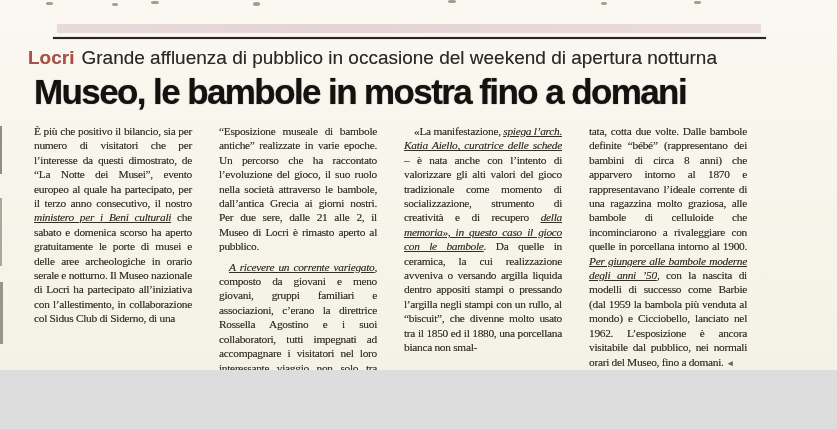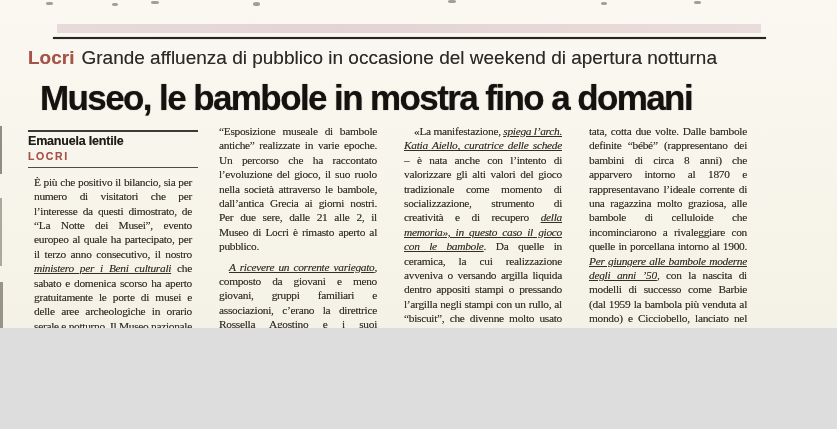--- a/index.html
+++ b/index.html
@@ -1,34 +1,34 @@
 <!DOCTYPE html>
 <html lang="it"><head>
 <meta charset="utf-8">
 <style>
   html,body{margin:0;padding:0;background:#ddd;}
   .page{
-    position:relative;width:837px;height:328px;overflow:hidden;
+    position:relative;width:837px;height:370px;overflow:hidden;
     background:linear-gradient(180deg,#faf8f1 0%,#f8f5ec 45%,#f4f1e6 100%);
     font-family:"Liberation Serif",serif;
   }
   
   .dot{position:absolute;background:#5a554c;border-radius:45%;filter:blur(.6px);opacity:.55;}
   .edge{position:absolute;left:0;background:#3d3830;filter:blur(.5px);}
   
   .band{position:absolute;left:57px;top:24px;width:704px;height:9px;
     background:linear-gradient(90deg,#e9dada,#e3d3d5 40%,#e8d9d7 75%,#eadcda);
     filter:blur(.4px);}
   .toprule{position:absolute;left:53px;top:37px;width:713px;height:2.2px;
     background:#29251f;box-shadow:0 0 .8px #29251f;}
   
   .kicker{position:absolute;left:28px;top:47px;font-family:"Liberation Sans",sans-serif;
     font-size:19px;color:#2c2a26;white-space:nowrap;text-shadow:0 0 .6px rgba(44,42,38,.5);}
   .kicker .loc{color:var(--accent,#a8534a);font-weight:bold;margin-right:7px;text-shadow:0 0 .6px rgba(168,83,74,.55);}
-  .headline{position:absolute;left:26px;top:64px;margin:14px;font-family:"Liberation Sans",sans-serif;
+  .headline{position:absolute;left:26px;top:64px;margin:8px;font-family:"Liberation Sans",sans-serif;
     font-weight:bold;font-size:35px;letter-spacing:-1.6px;color:#14120f;white-space:nowrap;
     text-shadow:0 0 1px rgba(20,18,15,.65);}
   
   .columns{position:absolute;left:28px;top:118px;width:724px;display:flex;gap:15px;}
   .col{width:170px;flex:0 0 170px;font-size:11.4px;line-height:14.4px;letter-spacing:-.3px;
     text-align:justify;color:var(--ink,#352e24);text-shadow:0 0 .5px rgba(53,46,36,.5);}
   .para{margin:6px;}
   .para.indent{text-indent:10px;}
   .para em{font-style:italic;text-decoration:underline;}
   .end-mark{font-size:8px;color:#6b655a;letter-spacing:0;}
@@ -61,26 +61,20 @@
   <div class="band"></div>
   <div class="toprule"></div>
 
   <div class="kicker"><span class="loc">Locri</span><span>Grande affluenza di pubblico in occasione del weekend di apertura notturna</span></div>
 
   <h1 class="headline">Museo, le bambole in mostra fino a domani</h1>
 
   <div class="columns">
 
   <div class="col">
-        <div id="byline-block" class="byline-block">
-      <div class="b-rule-top"></div>
-      <div class="author">Emanuela Ientile</div>
-      <div class="place">LOCRI</div>
-      <div class="b-rule-bot"></div>
-    </div>
         <p class="para"><span>È più che positivo il bilancio, sia per numero di visitatori che per l’interesse da questi dimostrato, de “La Notte dei Musei”, evento europeo al quale ha partecipato, per il terzo anno consecutivo, il nostro </span><em>ministero per i Beni culturali</em><span> che sabato e domenica scorso ha aperto gratuitamente le porte di musei e delle aree archeologiche in orario serale e notturno. Il Museo nazionale di Locri ha partecipato all’iniziativa con l’allestimento, in collaborazione col Sidus Club di Siderno, di una</span></p>
       </div>
       <div class="col">
         <p class="para"><span>“Esposizione museale di bambole antiche” realizzate in varie epoche. Un percorso che ha raccontato l’evoluzione del gioco, il suo ruolo nella società attraverso le bambole, dall’antica Grecia ai giorni nostri. Per due sere, dalle 21 alle 2, il Museo di Locri è rimasto aperto al pubblico.</span></p>
         <p class="para indent"><em>A ricevere un corrente variegato</em><span>, composto da giovani e meno giovani, gruppi familiari e associazioni, c’erano la direttrice Rossella Agostino e i suoi collaboratori, tutti impegnati ad accompagnare i visitatori nel loro interessante viaggio non solo tra l’esposizione di bambole ma an-</span></p>
       </div>
       <div class="col">
         <p class="para indent"><span>«La manifestazione, </span><em>spiega l’arch. Katia Aiello, curatrice delle schede</em><span> – è nata anche con l’intento di valorizzare gli alti valori del gioco tradizionale come momento di socializzazione, strumento di creatività e di recupero </span><em>della memoria», in questo caso il gioco con le bambole</em><span>. Da quelle in ceramica, la cui realizzazione avveniva o versando argilla liquida dentro appositi stampi o pressando l’argilla negli stampi con un rullo, al “biscuit”, che divenne molto usato tra il 1850 ed il 1880, una porcellana bianca non smal-</span></p>
       </div>
       <div class="col">

